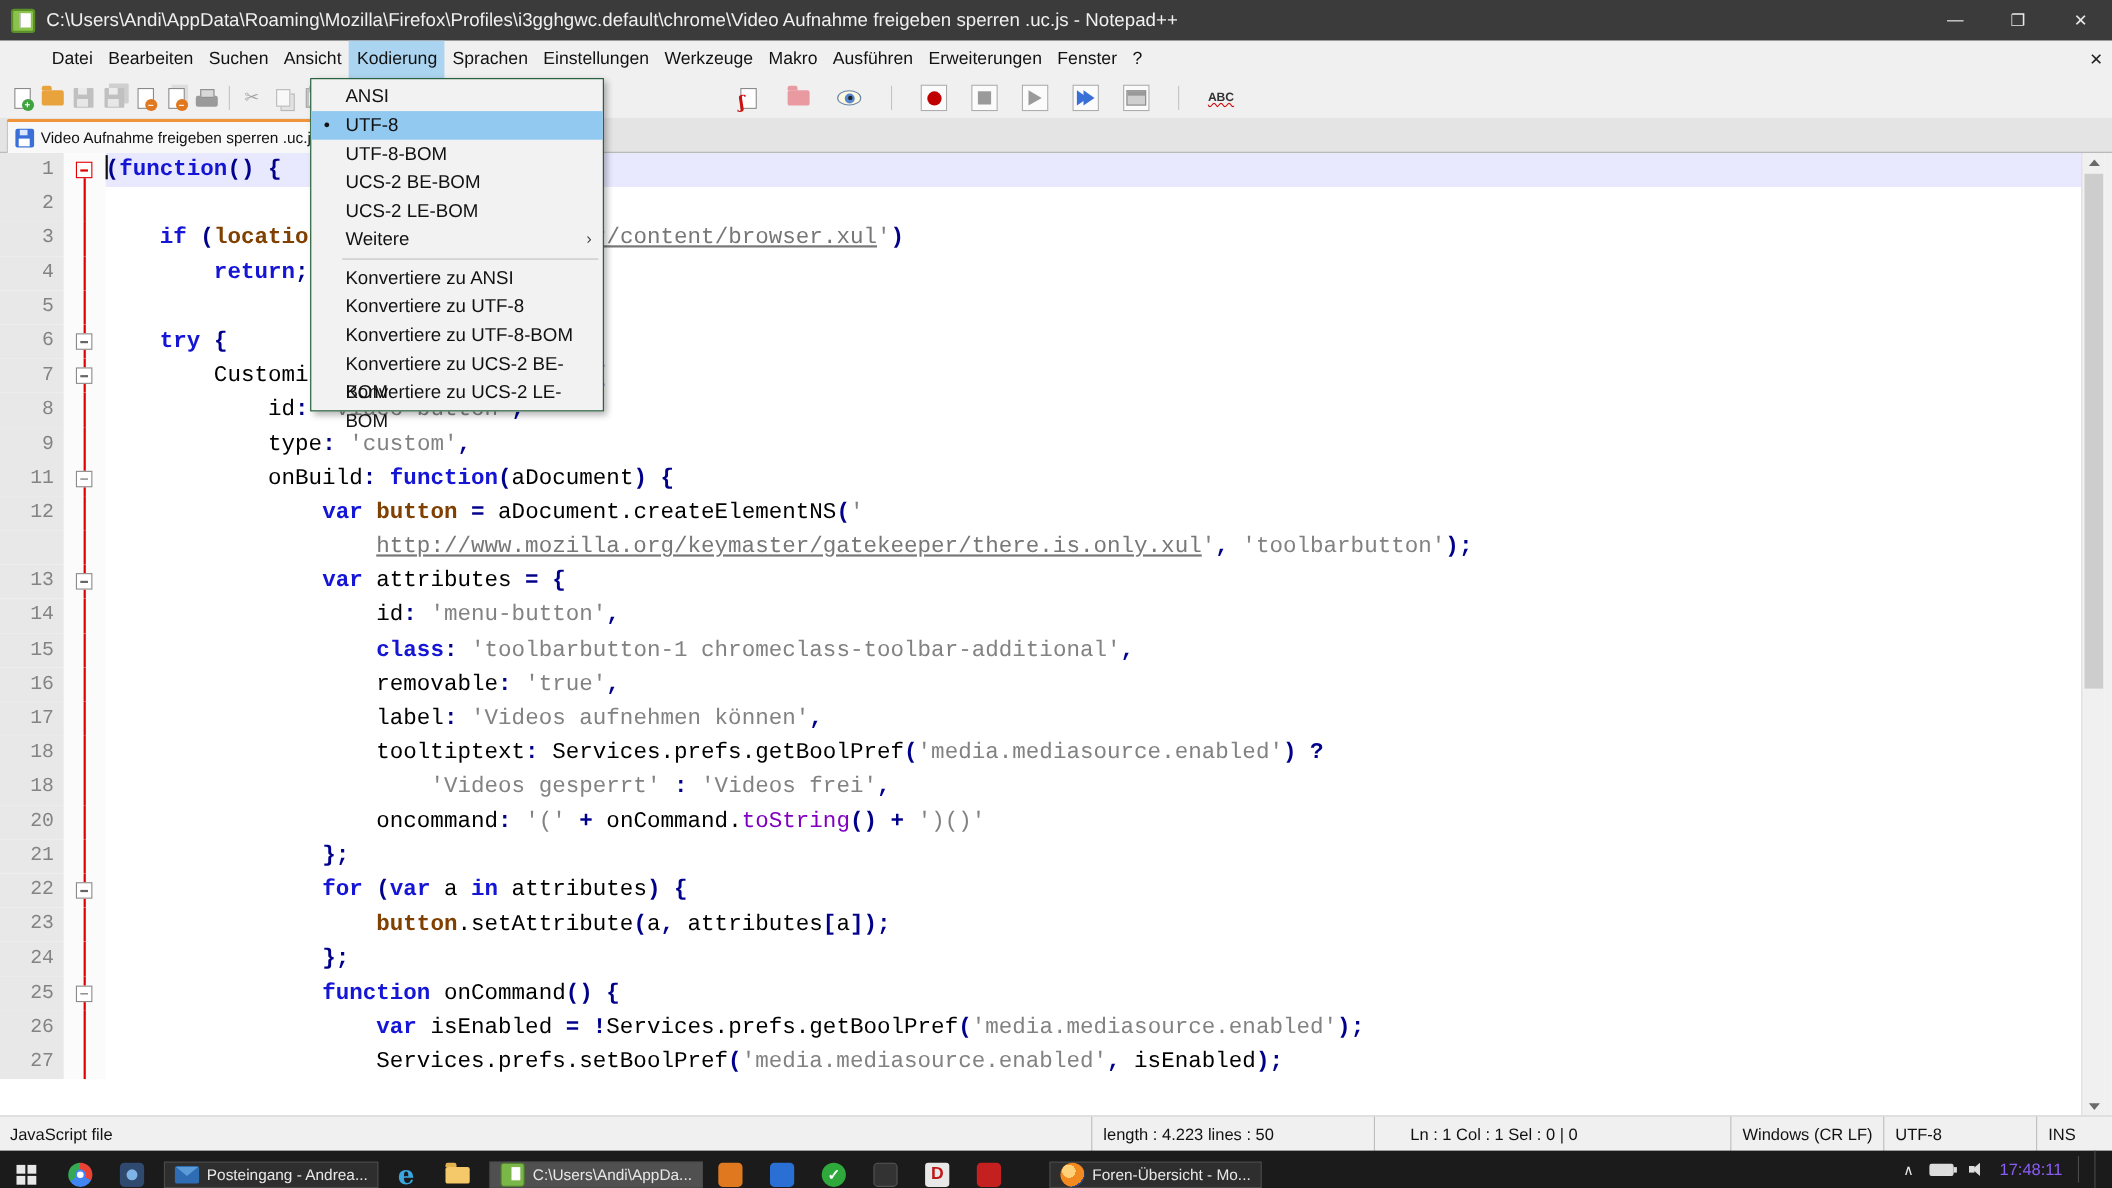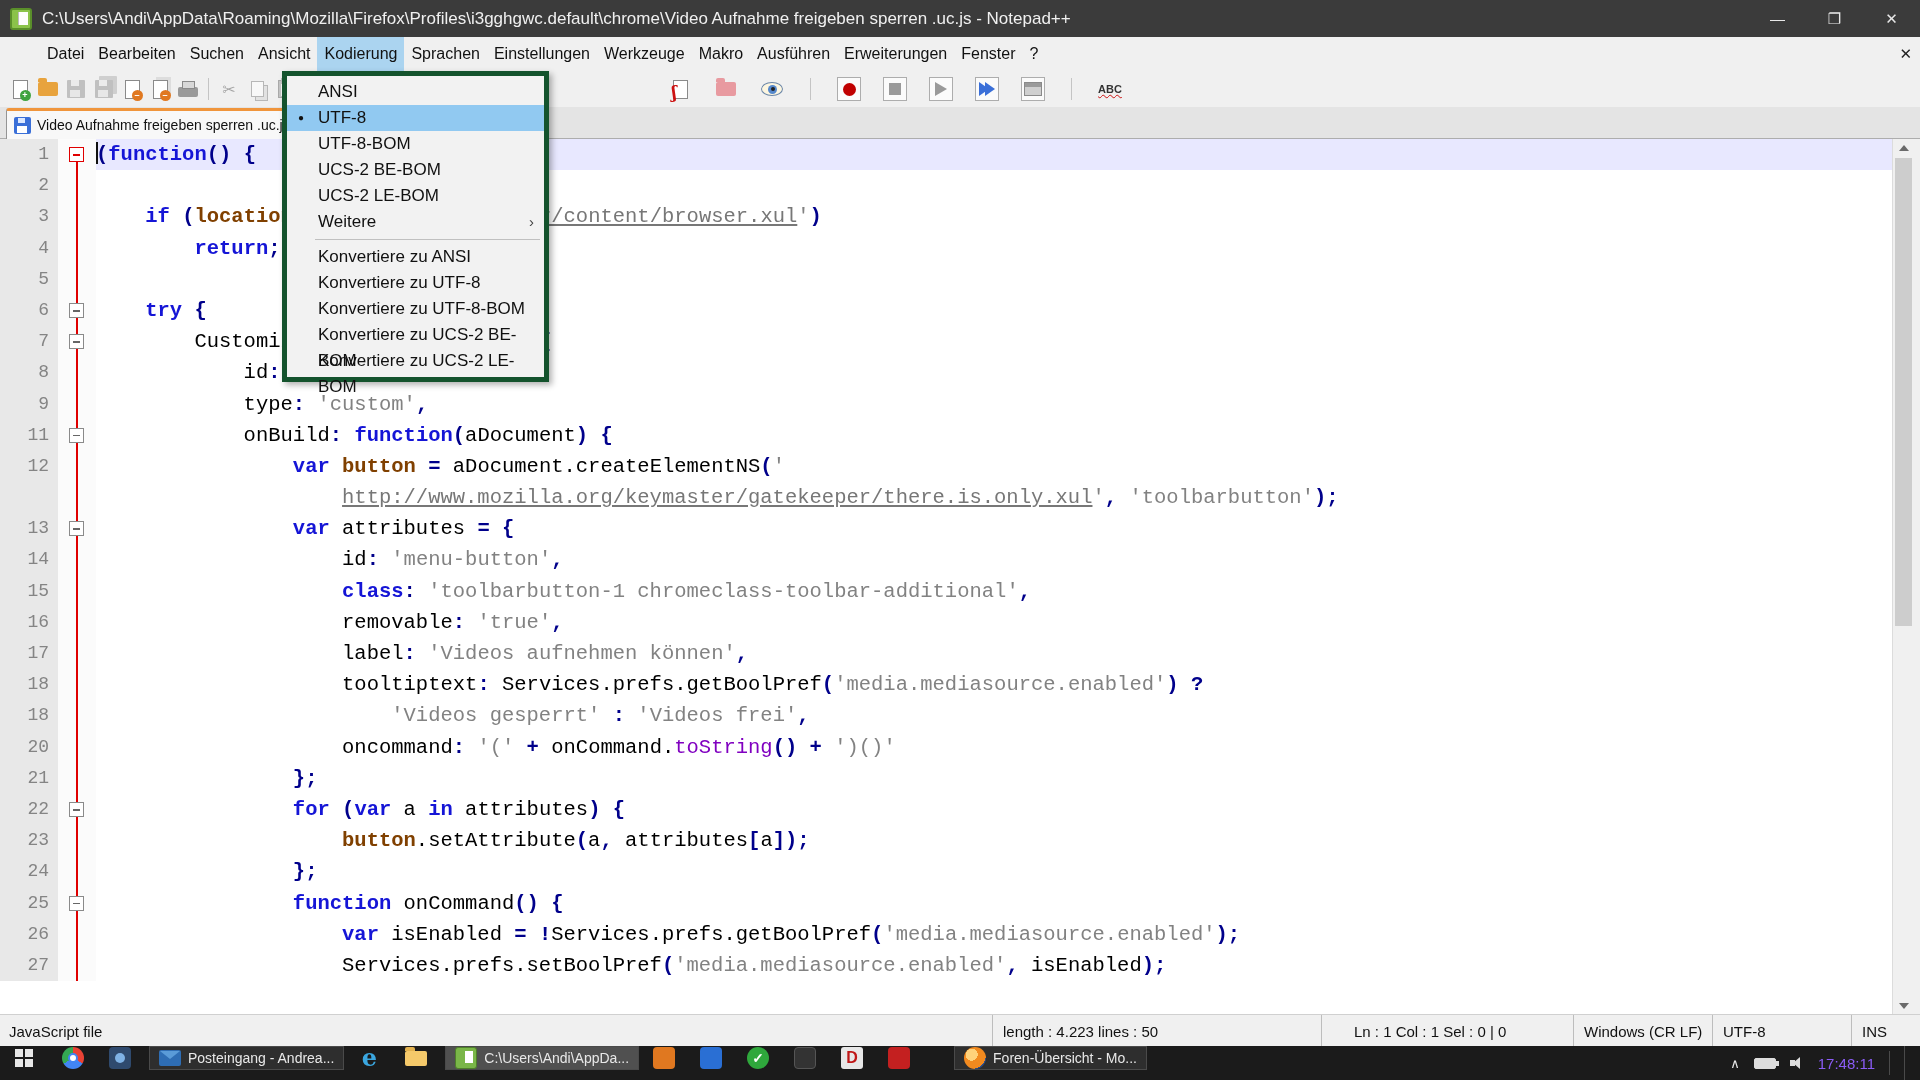--- a/index.html
+++ b/index.html
@@ -119,38 +119,38 @@
                border-left:1px solid #dcdcdc; }
   .sb-arrow { position:absolute; left:0; width:21px; height:17px; display:flex; align-items:center; justify-content:center; }
   .sb-up { top:0; } .sb-down { bottom:0; }
   .tri-up { width:0; height:0; border-bottom:6px solid #6a6a6a; border-left:5px solid transparent; border-right:5px solid transparent; }
   .tri-dn { width:0; height:0; border-top:6px solid #6a6a6a; border-left:5px solid transparent; border-right:5px solid transparent; }
   .sb-thumb { position:absolute; left:2px; top:19px; width:17px; height:468px; background:#cdcdcd; }
   .right-strip { position:absolute; left:1913px; top:0; width:7px; height:875px; background:#f0f0f0; }
 
   
   .enc-menu { position:absolute; left:282px; top:71px; width:267px; background:#f2f2f2;
-              border:5px solid #14532d; box-shadow:3px 3px 6px rgba(0,0,0,.3); z-index:50; padding:3px 0; }
+              border:1px solid #14532d; box-shadow:3px 3px 6px rgba(0,0,0,.3); z-index:50; padding:3px 0; }
   .enc-item { position:relative; height:26px; line-height:26px; padding-left:31px; font-size:17px; color:#111; }
   .enc-item.hl { background:#91c9f1; }
   .enc-bullet { position:absolute; left:11px; top:0; font-size:10px; }
   .enc-sub { position:absolute; right:10px; top:0; font-size:15px; color:#444; }
   .enc-sep { height:9px; position:relative; }
   .enc-sep::after { content:""; position:absolute; left:28px; right:4px; top:4px; height:1px; background:#c0c0c0; }
 
   
   .statusbar { position:absolute; left:0; top:1014px; width:1920px; height:32px; background:#f0f0f0;
                border-top:1px solid #d0d0d0; font-size:15px; color:#111; }
   .st { position:absolute; top:0; height:32px; display:flex; align-items:center; padding-left:10px;
         border-left:1px solid #bdbdbd; white-space:nowrap; }
   .st.first { border-left:none; padding-left:9px; }
 
   
   .taskbar { position:absolute; left:0; top:1046px; width:1920px; height:34px; background:#1b1b1b;
-             display:flex; align-items:flex-start; }
+             display:flex; align-items:flex-end; }
   .tk-start { width:48px; display:flex; align-items:center; justify-content:center; }
   .winlogo { display:grid; grid-template-columns:8px 8px; grid-template-rows:8px 8px; gap:2px; }
   .winlogo i { background:#e8e8e8; display:block; }
   .tk-ico { width:44px; display:flex; align-items:center; justify-content:center; margin-left:3px; }
   .tk-btn { display:flex; align-items:center; gap:7px; padding:0 9px; margin-left:7px;
             background:#2e2e2e; border:1px solid #4a4a4a; max-width:200px; }
   .tk-btn.active { background:#505050; }
   .tk-btn .lbl { color:#e8e8e8; font-size:14px; white-space:nowrap; overflow:hidden; }
   .gap-before { margin-left:33px; }
   .ic16 { width:22px; height:22px; flex:none; display:flex; align-items:center; justify-content:center; }
@@ -485,21 +485,21 @@
       <div class="enc-item">Konvertiere zu ANSI</div>
       <div class="enc-item">Konvertiere zu UTF-8</div>
       <div class="enc-item">Konvertiere zu UTF-8-BOM</div>
       <div class="enc-item">Konvertiere zu UCS-2 BE-BOM</div>
       <div class="enc-item">Konvertiere zu UCS-2 LE-BOM</div>
     </div>
 
   <div class="statusbar">
     <div class="st first" style="left:0;">JavaScript file</div>
     <div class="st" style="left:992px;">length : 4.223    lines : 50</div>
-    <div class="st" style="left:1321px;padding-left:32px;">Ln : 1    Col : 1    Sel : 0 | 0</div>
+    <div class="st" style="left:1249px;padding-left:32px;">Ln : 1    Col : 1    Sel : 0 | 0</div>
     <div class="st" style="left:1573px;">Windows (CR LF)</div>
     <div class="st" style="left:1712px;">UTF-8</div>
     <div class="st" style="left:1851px;">INS</div>
   </div>
 
   <div class="taskbar">
     <div id="tk-items" style="display:flex; align-items:stretch;">
         <div class="tk-start">
           <div class="winlogo">
             <i></i>

